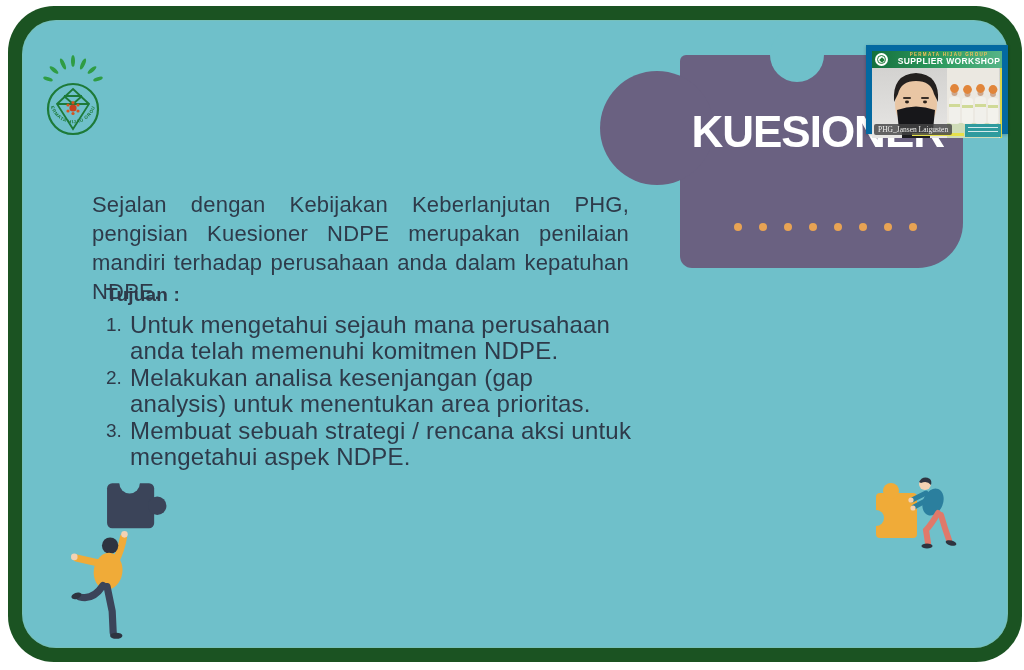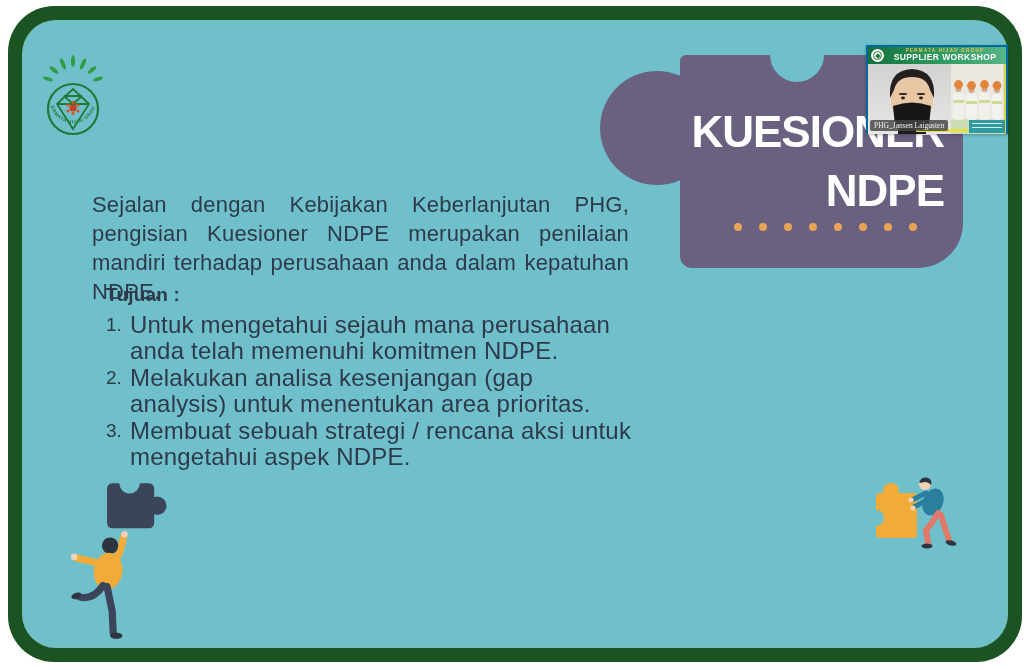--- a/index.html
+++ b/index.html
@@ -40,21 +40,21 @@
   .goals{position:absolute;left:84px;top:292px;width:528px;color:#2e3a4a;}
   .goal{display:flex;margin-bottom:1px;}
   .goal .num{width:24px;flex:0 0 24px;font-size:19px;line-height:26px;font-weight:500;}
   .goal .txt{flex:1;font-size:24px;line-height:26px;font-weight:500;letter-spacing:.2px;}
   
   .illus-left{position:absolute;left:40px;top:460px;width:128px;height:164px;z-index:1;}
   .illus-right{position:absolute;left:846px;top:454px;width:100px;height:90px;z-index:1;}
   
   .webcam{
     position:absolute;left:866px;top:45px;width:142px;height:89px;z-index:20;
-    background:#dddcda;border:2px solid #0369a1;box-sizing:border-box;
+    background:#dddcda;border:6px solid #0369a1;box-sizing:border-box;
     box-shadow:0 1px 3px rgba(0,0,0,.25);
   }
   .webcam-banner{
     position:relative;height:17px;
     background:linear-gradient(90deg,#15703d 0%,#2f9c60 55%,#56b487 100%);
   }
   .banner-logo{
     position:absolute;left:3px;top:2px;width:13px;height:13px;border-radius:50%;
     background:#ffffff;display:flex;align-items:center;justify-content:center;
   }
@@ -120,21 +120,20 @@
     </svg>
 
     <svg class="puzzle-title-svg" viewBox="0 0 395 250">
       <path d="M111 22 L384 22 A4 4 0 0 1 388 26 L388 190 A45 45 0 0 1 343 235 L117 235 A12 12 0 0 1 105 223 L105 28 A6 6 0 0 1 111 22 Z" fill="#6a6181"></path>
       <circle cx="82" cy="95" r="57" fill="#6a6181"></circle>
       <circle cx="222" cy="22" r="27" fill="#6fc0ca"></circle>
     </svg>
 
     <div class="title-block">
       <div>KUESIONER</div>
-      <div>NDPE</div>
     </div>
     <div class="dots-row">
       <span class="dot"></span>
       <span class="dot"></span>
       <span class="dot"></span>
       <span class="dot"></span>
       <span class="dot"></span>
       <span class="dot"></span>
       <span class="dot"></span>
       <span class="dot"></span>

